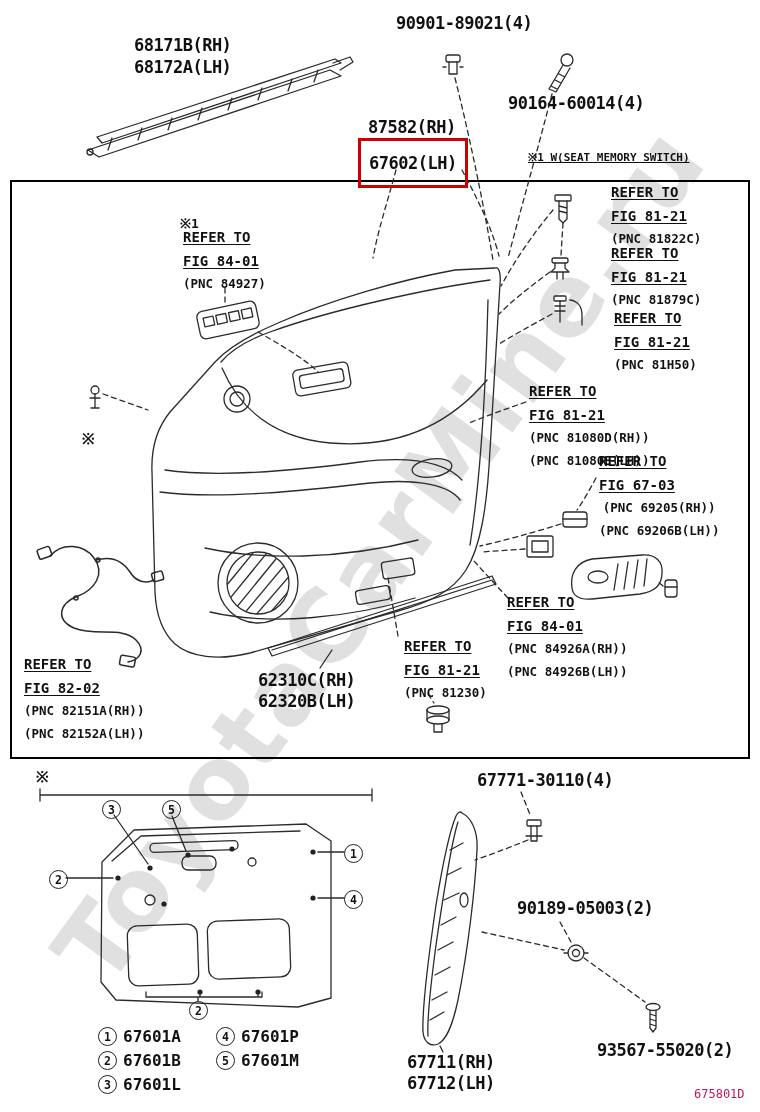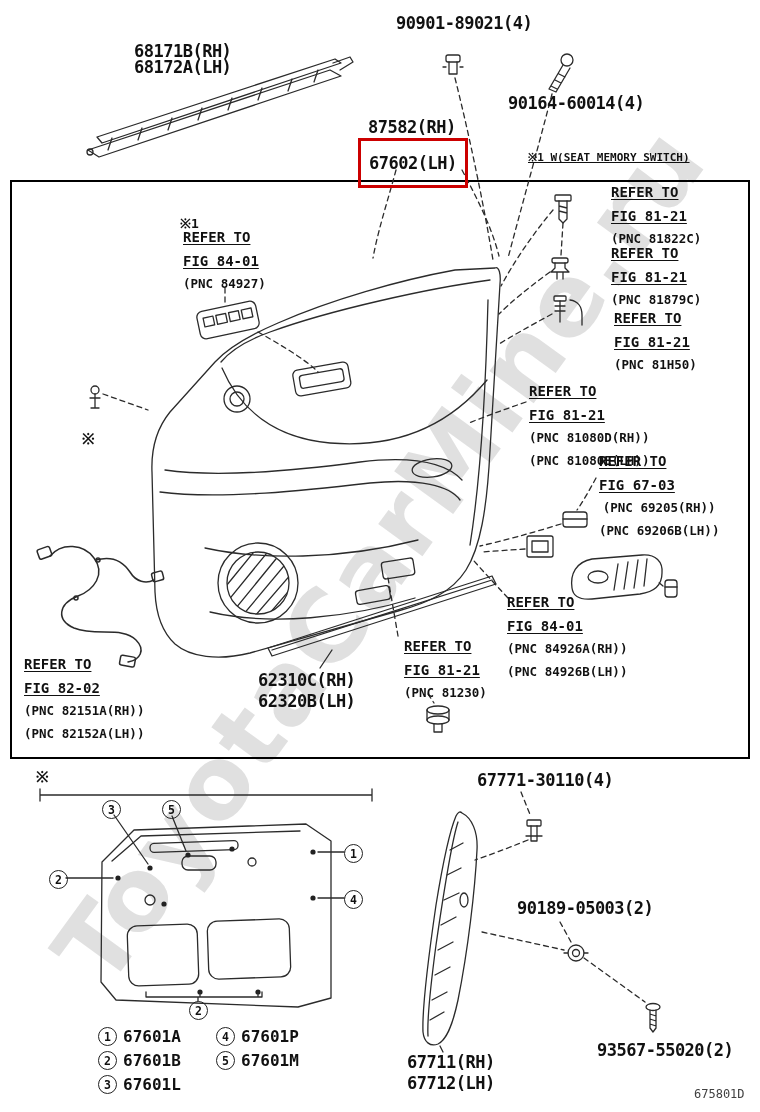--- a/index.html
+++ b/index.html
@@ -19,21 +19,21 @@
   .ref-line{font-weight:700;font-size:14px;text-decoration:underline;text-underline-offset:2px;line-height:1.12;white-space:nowrap;}
   .pnc-line{font-weight:700;font-size:12.5px;line-height:1.15;white-space:nowrap;text-align:center;}
   .hl-box{position:absolute;border:3px solid #cc0000;padding:12px 8px;z-index:3;background:transparent;}
   .hl-box span{font-size:17px;font-weight:700;letter-spacing:-0.5px;white-space:nowrap;}
   .circ{position:absolute;width:17px;height:17px;border:1.6px solid #222;border-radius:50%;
         display:flex;align-items:center;justify-content:center;font-size:11.5px;font-weight:700;z-index:3;}
   .legend-item{position:absolute;display:flex;align-items:center;gap:6px;z-index:3;}
   .legend-item .lc{width:17px;height:17px;border:1.6px solid #222;border-radius:50%;display:flex;
         align-items:center;justify-content:center;font-size:11.5px;font-weight:700;}
   .legend-item .code{font-size:16px;font-weight:700;}
-  .doc-code{position:absolute;font-size:12px;font-weight:400;color:#404040;z-index:3;}
+  .doc-code{position:absolute;font-size:12px;font-weight:400;color:#be185d;z-index:3;}
 </style>
 </head>
 <body>
 
 <div class="page">
 
   <div class="watermark">ToyotaCarMine.ru</div>
 
   <div class="frame"></div>
 
@@ -242,21 +242,21 @@
         <path d="M568,953 L564,953 M584,953 L588,953"></path>
       </g>
 
       <g>
         <ellipse cx="653" cy="1007" rx="7" ry="3.5"></ellipse>
         <path d="M650,1010 L650,1028 M656,1010 L656,1028 M650,1028 L653,1032 L656,1028 M650,1014 L656,1016 M650,1019 L656,1021 M650,1024 L656,1026"></path>
       </g>
     </g>
   </svg>
 
-  <div class="lbl pn" style="left:134px;top:42px">68171B(RH)</div>
+  <div class="lbl pn" style="left:134px;top:36px">68171B(RH)</div>
   <div class="lbl pn" style="left:134px;top:58px">68172A(LH)</div>
   <div class="lbl pn" style="left:396px;top:14px">90901-89021(4)</div>
   <div class="lbl pn" style="left:508px;top:94px">90164-60014(4)</div>
   <div class="lbl pn" style="left:368px;top:118px">87582(RH)</div>
 
   <div class="hl-box" style="left:358px;top:138px">
     <span>67602(LH)</span>
   </div>
 
   <div class="lbl note" style="left:528px;top:152px">※1 W(SEAT MEMORY SWITCH)</div>

